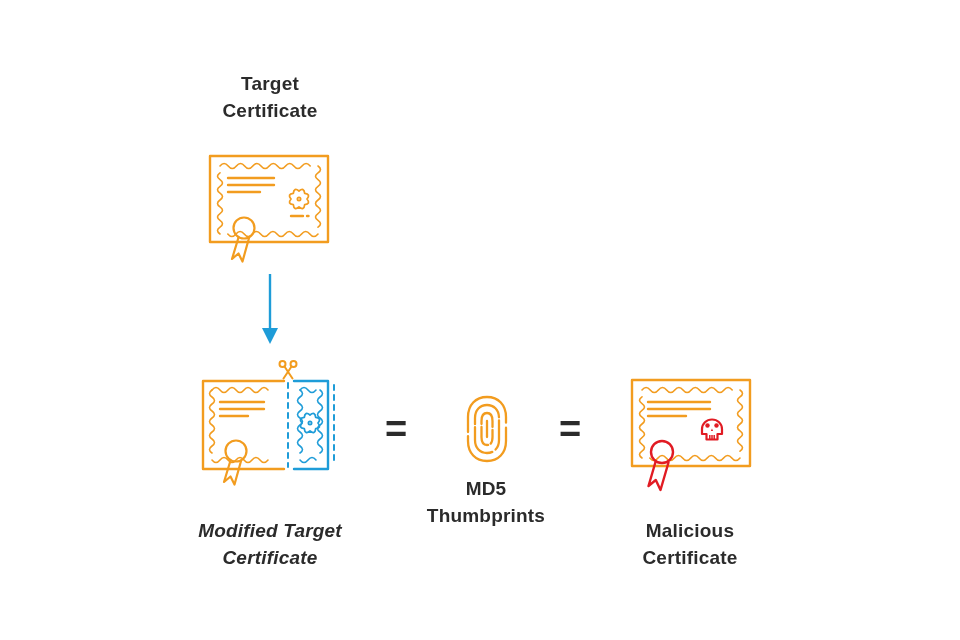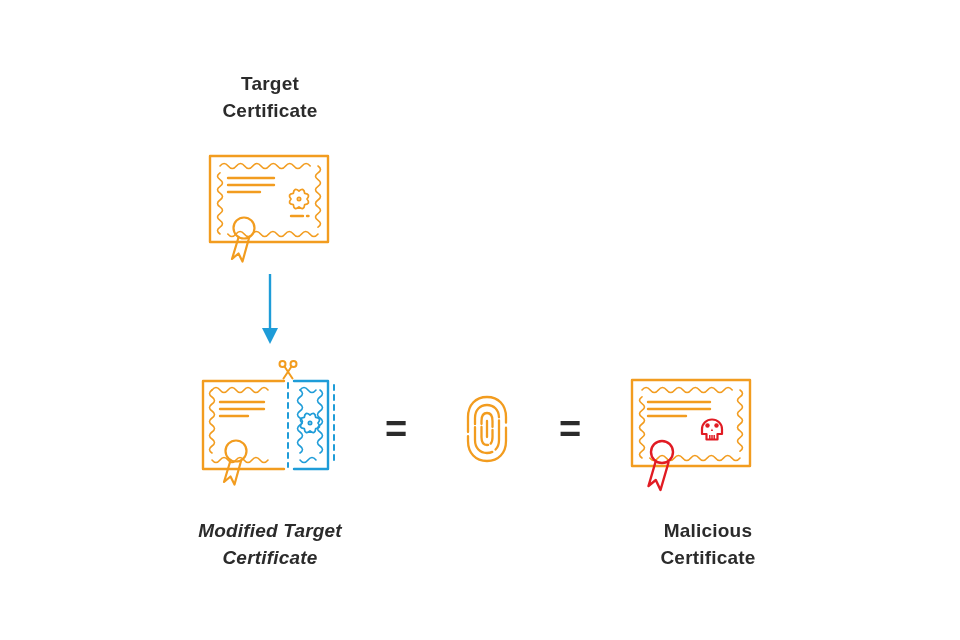--- a/index.html
+++ b/index.html
@@ -125,20 +125,22 @@
     <svg width="52" height="74" viewBox="0 0 52 74">
       <g fill="none" stroke="#F29C1F" stroke-width="2.3" stroke-linecap="round">
         <path d="M26 5 C14.5 5 7 13 7 25 V49 C7 61 14.5 69 26 69 C37.5 69 45 61 45 49 V25 C45 13 37.5 5 26 5 Z" stroke-dasharray="46 4 80 5 60 4"></path>
         <path d="M26 13 C19 13 14 18 14 26 V48 C14 56 19 61 26 61 C33 61 38 56 38 48 V26 C38 18 33 13 26 13 Z" stroke-dasharray="26 3 38 4 30 3"></path>
         <path d="M26 21 C22 21 20.5 24 20.5 29 V45 C20.5 50 22 53 26 53 C30 53 31.5 50 31.5 45 V29 C31.5 24 30 21 26 21 Z" stroke-dasharray="14 3 22 3"></path>
         <path d="M26 29 V45"></path>
       </g>
     </svg>
   </div>
 
+  <div class="node-label" style="left:396px;top:475px;width:180px;">MD5
+Thumbprints</div>
 
   <div class="equals" style="left:550px;top:407px;">=</div>
 
   <div class="abs" style="left:630px;top:378px;">
     <svg width="122" height="118" viewBox="0 0 122 118">
       <g fill="none" stroke="#F29C1F" stroke-linecap="round" stroke-linejoin="round">
         <rect x="2" y="2" width="118" height="86" stroke-width="2.4"></rect>
         <g stroke-width="1.6">
           <path d="M12 12 q4.1 -5 8.2 0 t8.2 0 t8.2 0 t8.2 0 t8.2 0 t8.2 0 t8.2 0 t8.2 0 t8.2 0 t8.2 0 t8.2 0"></path>
           <path d="M110 12 q5 3.4 0 6.8 t0 6.8 t0 6.8 t0 6.8 t0 6.8 t0 6.8 t0 6.8 t0 6.8 t0 6.8"></path>
@@ -160,16 +162,16 @@
         <circle cx="86.5" cy="47.5" r="2.2" fill="#E11B23"></circle>
         <path d="M82 50.5 L80.9 53 L83.1 53 Z" fill="#E11B23"></path>
       </g>
       <g fill="none" stroke="#E11B23" stroke-width="2.4" stroke-linecap="round" stroke-linejoin="round">
         <circle cx="32" cy="74" r="11"></circle>
         <path d="M25.5 84 L18.5 108 L25.8 102 L30.5 112 L38.5 84.5"></path>
       </g>
     </svg>
   </div>
 
-  <div class="node-label" style="left:628px;top:517px;width:160px;">Malicious
+  <div class="node-label" style="left:610px;top:517px;width:160px;">Malicious
 Certificate</div>
 
 </div>
 
 </body></html>

